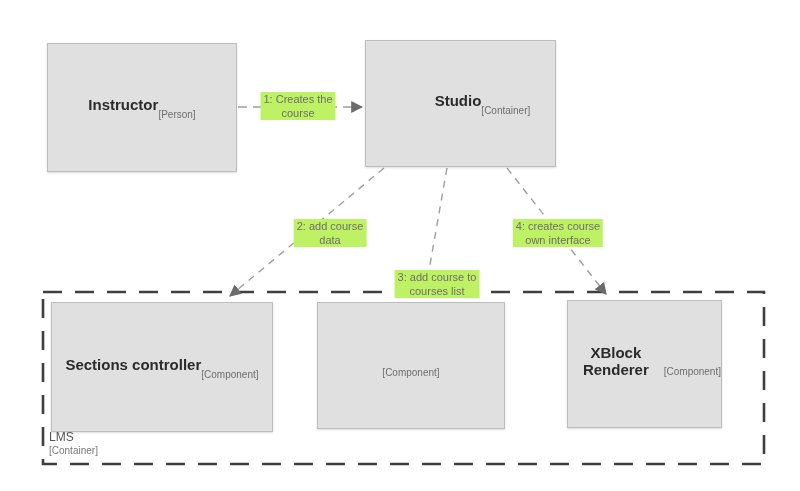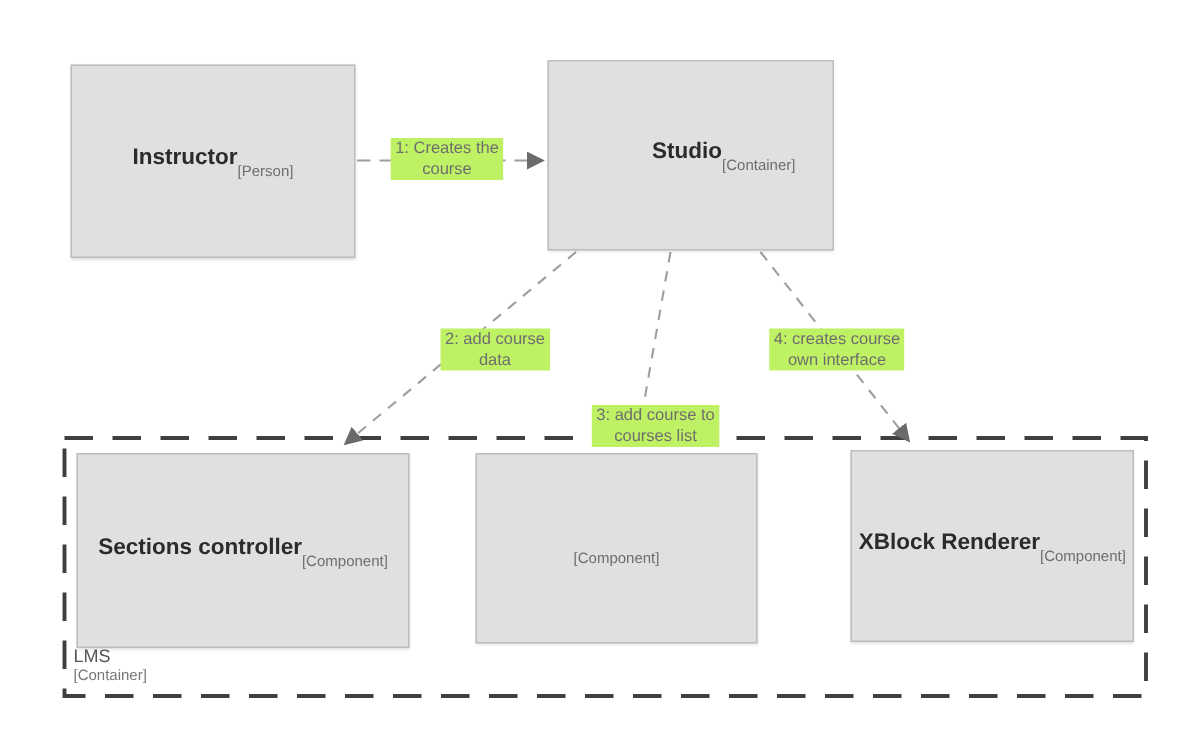--- a/index.html
+++ b/index.html
@@ -13,21 +13,21 @@
     box-shadow:0 1px 2px rgba(0,0,0,.14);
     display:flex; flex-direction:row; align-items:center; justify-content:center;
     text-align:center; padding-bottom:6px; box-sizing:border-box;
   }
   .node-title { font-size:15px; font-weight:700; color:#2b2b2b; }
   .node-meta  { font-size:10px; color:#6e6e6e; margin-top:20px; }
   #node-instructor { left:47px;  top:43px;  width:190px; height:129px; }
   #node-studio     { left:365px; top:40px;  width:191px; height:127px;padding-left:44px; }
   #node-sections   { left:51px;  top:302px; width:222px; height:130px; }
   #node-courses    { left:317px; top:302px; width:188px; height:127px; }
-  #node-xblock     { left:567px; top:300px; width:189px; height:128px; }
+  #node-xblock     { left:567px; top:300px; width:155px; height:128px; }
   .edge-label {
     position:absolute; z-index:3; transform:translateX(-50%);
     text-align:center; font-size:11px; line-height:14px; color:#6e6e6e;
     background:#bef264; padding:0 3px; white-space:nowrap;
   }
   #label-1 { left:298px; top:92px; }
   #label-2 { left:306px; top:219px;margin-left:24px; }
   #label-3 { left:437px; top:234px;margin-top:36px; }
   #label-4 { left:558px; top:219px; }
   #boundary-label { position:absolute; z-index:3; left:49px; top:431px; line-height:1.15; }

